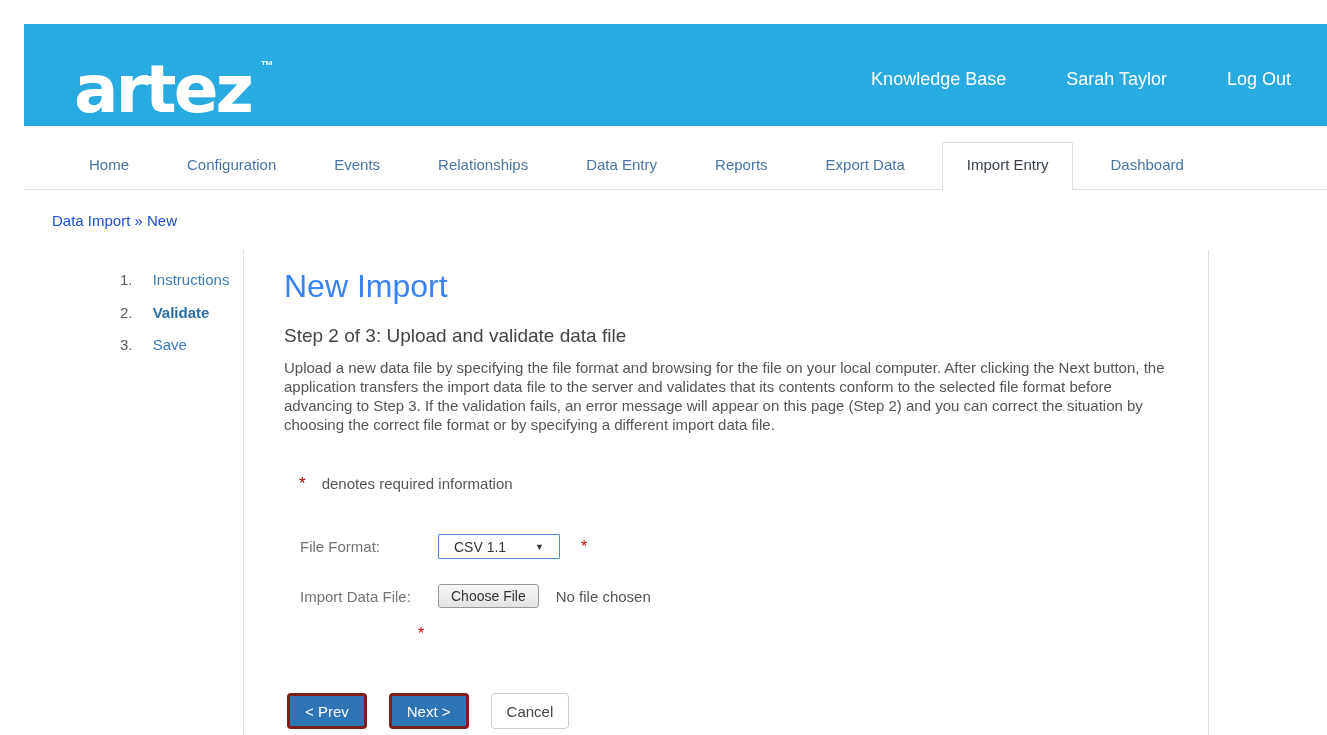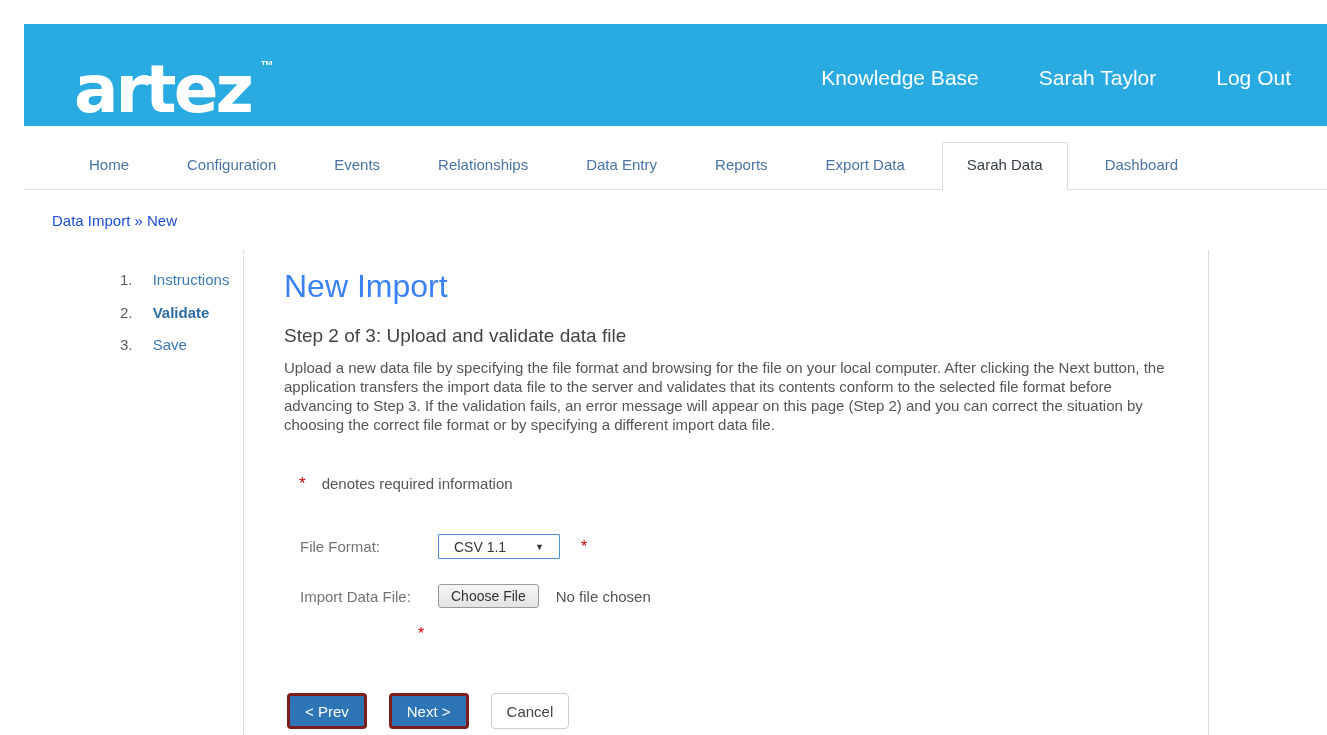--- a/index.html
+++ b/index.html
@@ -18,21 +18,21 @@
   .logo-wrap { padding: 4px 0 0 34px; display: flex; align-items: flex-start; }
   .logo-text {
     color: #fff; font-size: 66px; font-weight: 700; letter-spacing: -3px;
     line-height: 92px; font-family: "DejaVu Sans", sans-serif;
   }
   .logo-tm { color: #fff; font-size: 13px; font-weight: 700; margin: 22px 0 0 2px; }
   .header-links {
     display: flex; align-items: flex-end; gap: 44px;
     padding: 0 28px 20px 0;
   }
-  .header-link { color: #fff; font-size: 21px; text-decoration: none; cursor: pointer; }
+  .header-link { color: #fff; font-size: 18px; text-decoration: none; cursor: pointer; }
 
   
   .nav-bar {
     height: 56px; border-bottom: 1px solid #ddd;
     display: flex; align-items: flex-end; padding-left: 36px;
   }
   .nav-tab {
     font-size: 15px; color: #4a74a4; cursor: pointer;
     padding: 13px 20px 17px 20px; margin-bottom: -1px;
     border: 1px solid transparent; border-bottom: none;
@@ -125,21 +125,21 @@
 </div>
 
 <div class="nav-bar">
   <div class="nav-tab">Home</div>
   <div class="nav-tab">Configuration</div>
   <div class="nav-tab">Events</div>
   <div class="nav-tab">Relationships</div>
   <div class="nav-tab">Data Entry</div>
   <div class="nav-tab">Reports</div>
   <div class="nav-tab">Export Data</div>
-  <div class="nav-tab active">Sarah Data</div>
+  <div class="nav-tab active">Import Entry</div>
   <div class="nav-tab">Dashboard</div>
 </div>
 
 <div class="breadcrumb">Data Import » New</div>
 
 <div class="content-wrap">
 
   <div class="side-col">
     <ol class="step-list">
       <li class="step-item">

